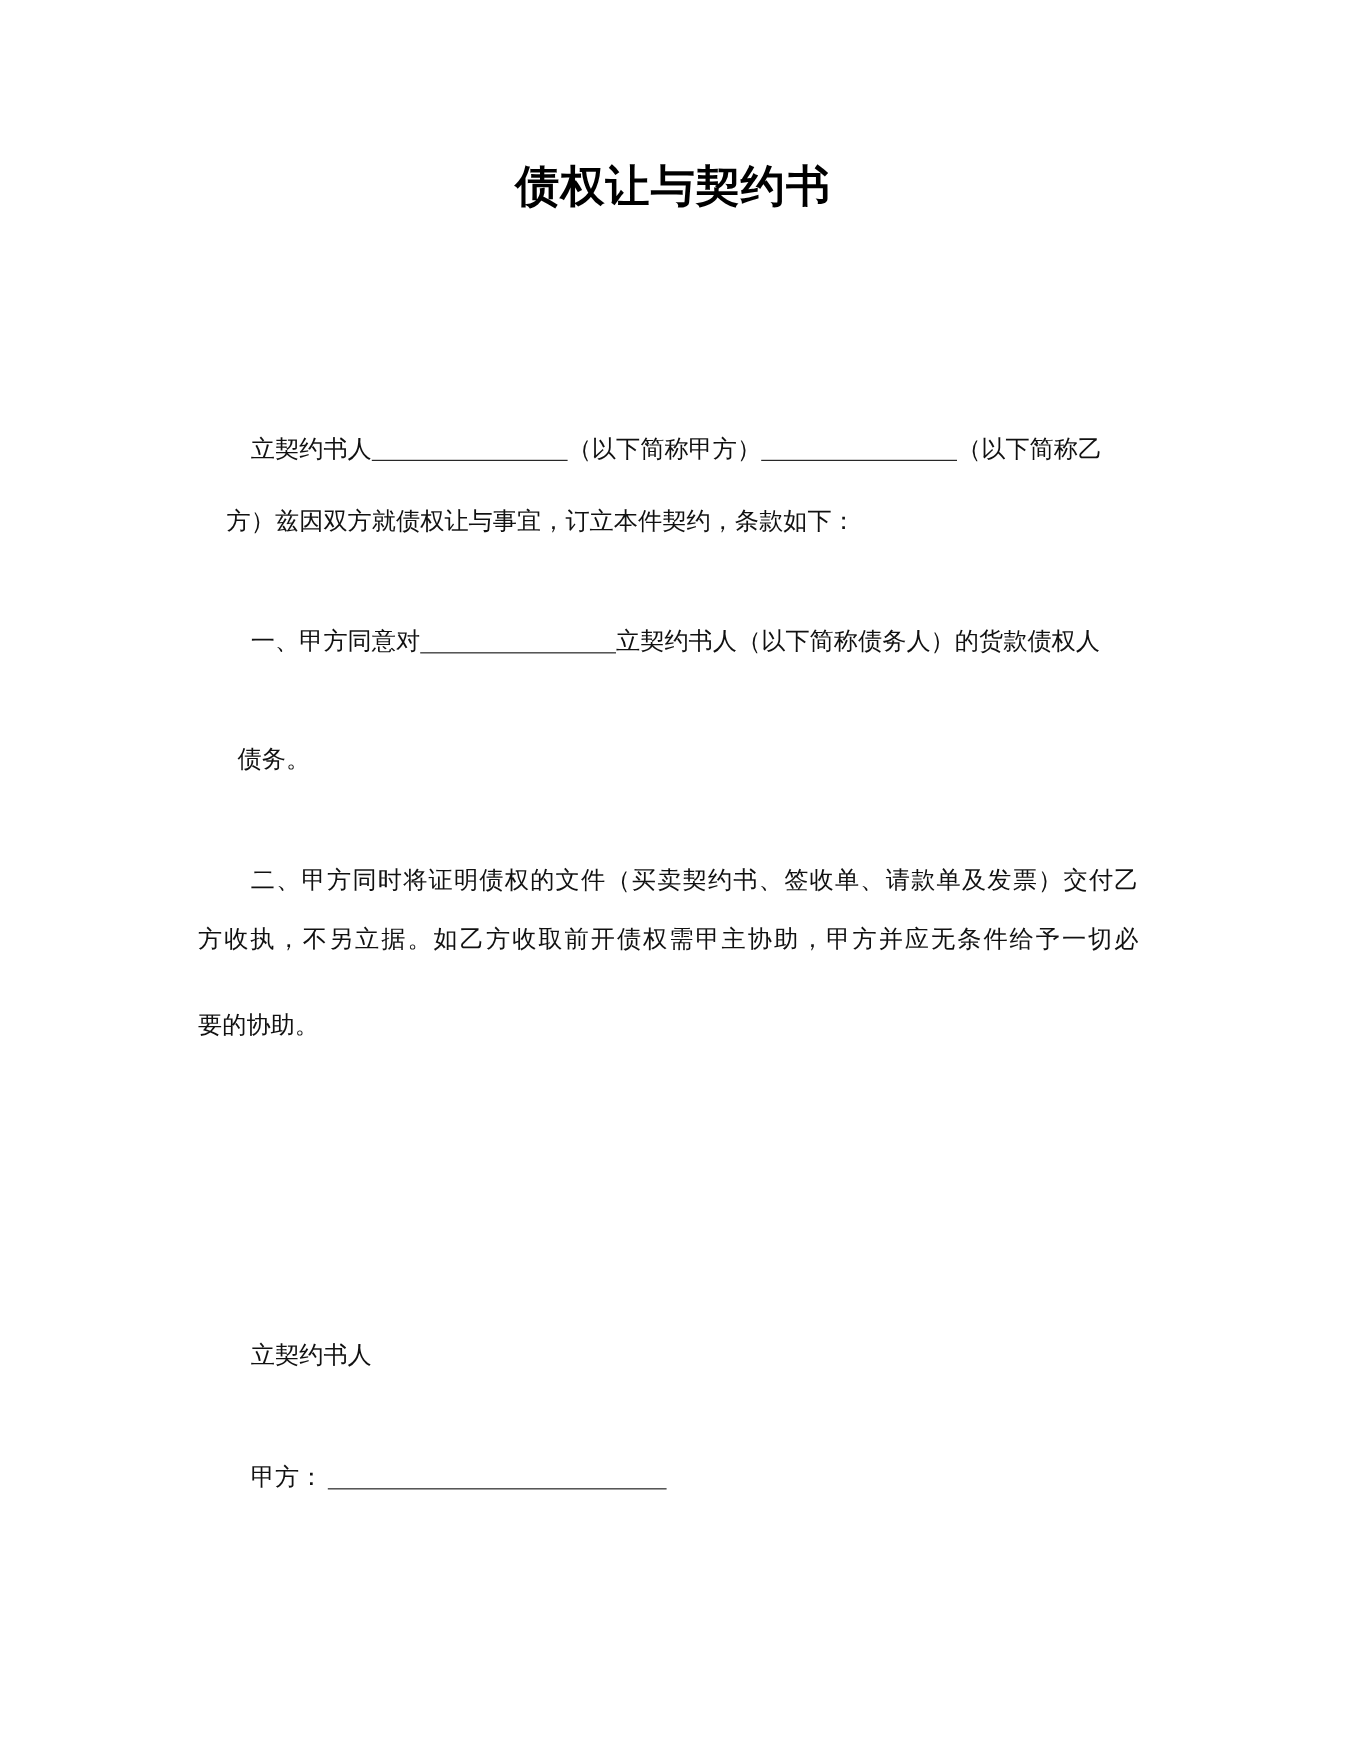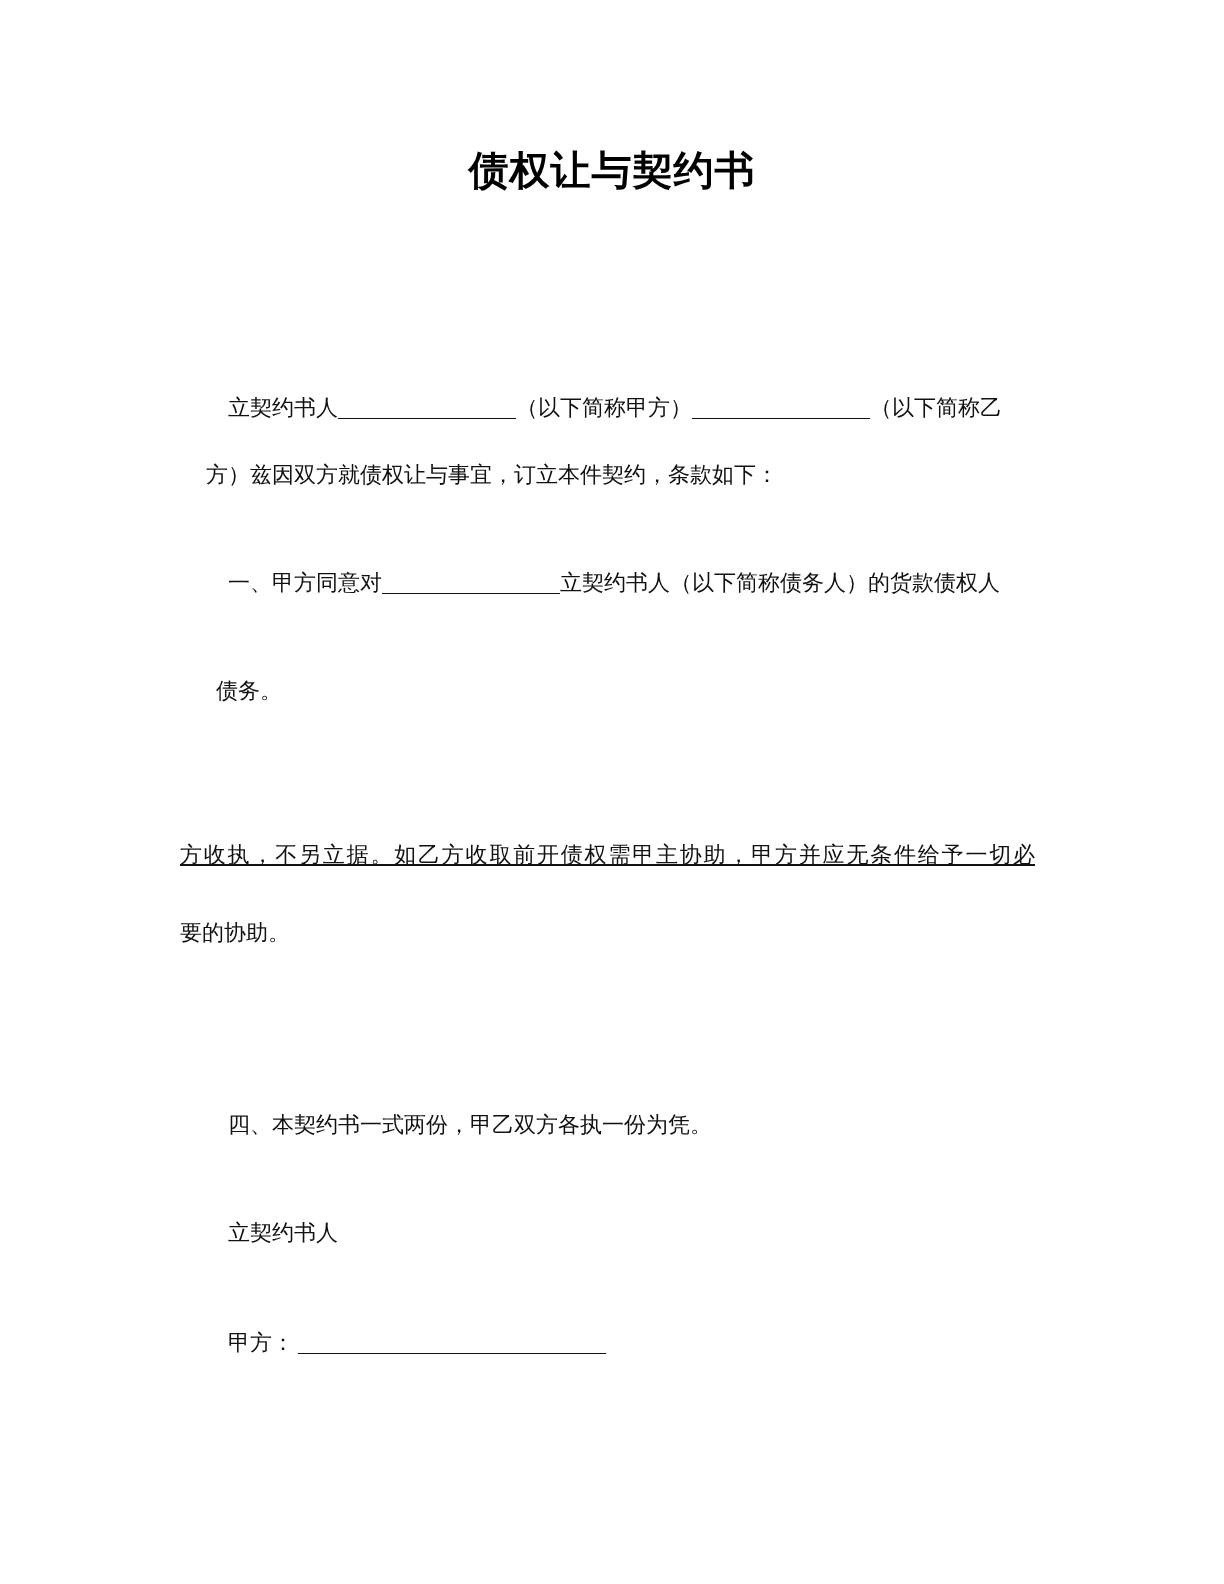--- a/index.html
+++ b/index.html
@@ -66,24 +66,24 @@
   <div class="line" style="left:228px; top:392px;">
     <span>立契约书人</span><span class="blank" style="width:178px;"></span><span>（以下简称甲方）</span><span class="blank" style="width:178px;"></span><span>（以下简称乙</span>
   </div>
   <div class="line" style="left:180px; top:460px;margin-left:26px;">方）兹因双方就债权让与事宜，订立本件契约，条款如下：</div>
 
   <div class="line" style="left:228px; top:567px;">
     <span>一、甲方同意对</span><span class="blank" style="width:178px;"></span><span>立契约书人（以下简称债务人）的货款债权人</span>
   </div>
   <div class="line" style="left:180px; top:676px;margin-left:36px;">债务。</div>
 
-  <div class="line justify" style="left:180px; top:840px;text-decoration:underline;">方收执，不另立据。如乙方收取前开债权需甲主协助，甲方并应无条件给予一切必</div>
+  <div class="line" style="left:228px; top:786px; width:807px; text-align:justify; text-align-last:justify;">二、甲方同时将证明债权的文件（买卖契约书、签收单、请款单及发票）交付乙</div>
+  <div class="line justify" style="left:180px; top:840px;">方收执，不另立据。如乙方收取前开债权需甲主协助，甲方并应无条件给予一切必</div>
   <div class="line" style="left:180px; top:918px;">要的协助。</div>
 
 
-  <div class="line" style="left:228px; top:1110px;">四、本契约书一式两份，甲乙双方各执一份为凭。</div>
 
   <div class="line" style="left:228px; top:1218px;">立契约书人</div>
   <div class="line" style="left:228px; top:1327px;">
     <span>甲方：</span><span class="blank" style="width:308px; margin-left:4px;"></span>
   </div>
 
 </div>
 
 </body></html>

